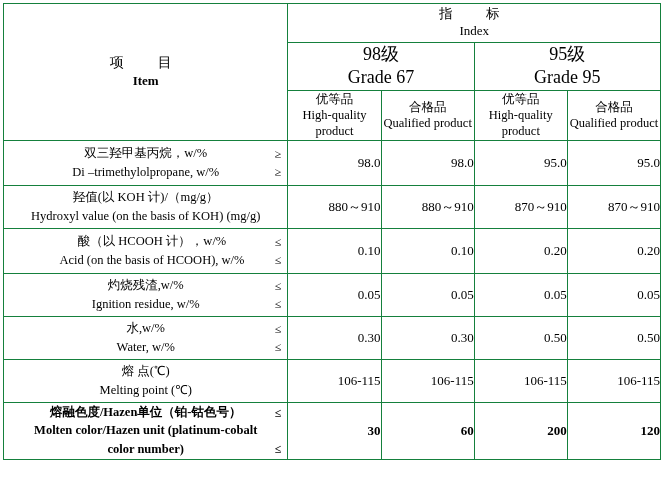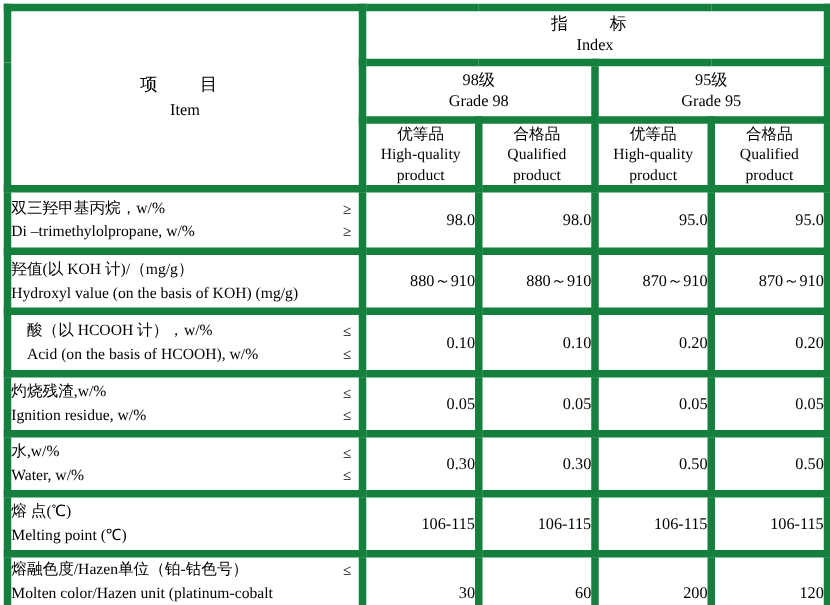--- a/index.html
+++ b/index.html
@@ -20,21 +20,21 @@
     position: relative;
     box-sizing: border-box;
   }
   table.spec {
     border-collapse: collapse;
     width: 658px;
     margin: 3px 0 0 3px;
     table-layout: fixed;
   }
   table.spec td {
-    border: 6px solid #15803d;
+    border: 1px solid #15803d;
     vertical-align: middle;
     padding: 0;
   }
   
   col.c-item { width: 284px; }
   col.c-v1 { width: 93px; }
   col.c-v2 { width: 93px; }
   col.c-v3 { width: 93px; }
   col.c-v4 { width: 93px; }
 
@@ -46,46 +46,48 @@
     line-height: 1.25;
     font-size: 13px;
   }
   .hdr-index .cn {
     letter-spacing: 10px;
     font-size: 13.5px;
   }
   .hdr-grade {
     height: 40px;
     line-height: 1.3;
-    font-size: 13px;
+    font-size: 18px;
   }
   .hdr-quality {
     height: 48px;
     line-height: 1.3;
     font-size: 12.5px;
   }
   .hdr-item {
     height: 126px;
     line-height: 1.4;
     font-size: 13.5px;
   }
   .hdr-item .cn {
     letter-spacing: 10px;
     font-size: 14px;
   }
   .hdr-item .en {
     font-size: 13px;
+    font-weight: bold;
   }
 
   
   .itemcell {
     position: relative;
     padding: 4px 26px 4px 6px;
     font-size: 12.5px;
     line-height: 1.5;
+    text-align: center;
   }
   .itemcell .line {
     white-space: nowrap;
   }
   .ops {
     position: absolute;
     right: 6px;
     top: 0;
     bottom: 0;
     display: flex;
@@ -100,21 +102,21 @@
   td.val {
     text-align: right;
     font-size: 13px;
   }
   tr.r1 td { height: 44px; }
   tr.r2 td { height: 42px; }
   tr.r3 td { height: 44px; }
   tr.r4 td { height: 42px; }
   tr.r5 td { height: 42px; }
   tr.r6 td { height: 42px; }
-  tr.r7 td { height: 56px; }
+  tr.r7 td { height: 56px; font-weight: bold; }
 
   .nowrap { white-space: nowrap; font-family: Liberation Serif, serif; }
 </style>
 </head>
 <body>
 
 <div class="sheet">
   <table class="spec">
     <colgroup>
       <col class="c-item">
@@ -130,21 +132,21 @@
           <div class="en">Item</div>
         </td>
         <td colspan="4" class="hdr-index ctr">
           <div class="cn">指　标</div>
           <div>Index</div>
         </td>
       </tr>
       <tr>
         <td colspan="2" class="hdr-grade ctr">
           <div>98级</div>
-          <div>Grade 98</div>
+          <div>Grade 67</div>
         </td>
         <td colspan="2" class="hdr-grade ctr">
           <div>95级</div>
           <div>Grade 95</div>
         </td>
       </tr>
       <tr>
         <td class="hdr-quality ctr">
           <div>优等品</div>
           <div>High-quality product</div>

